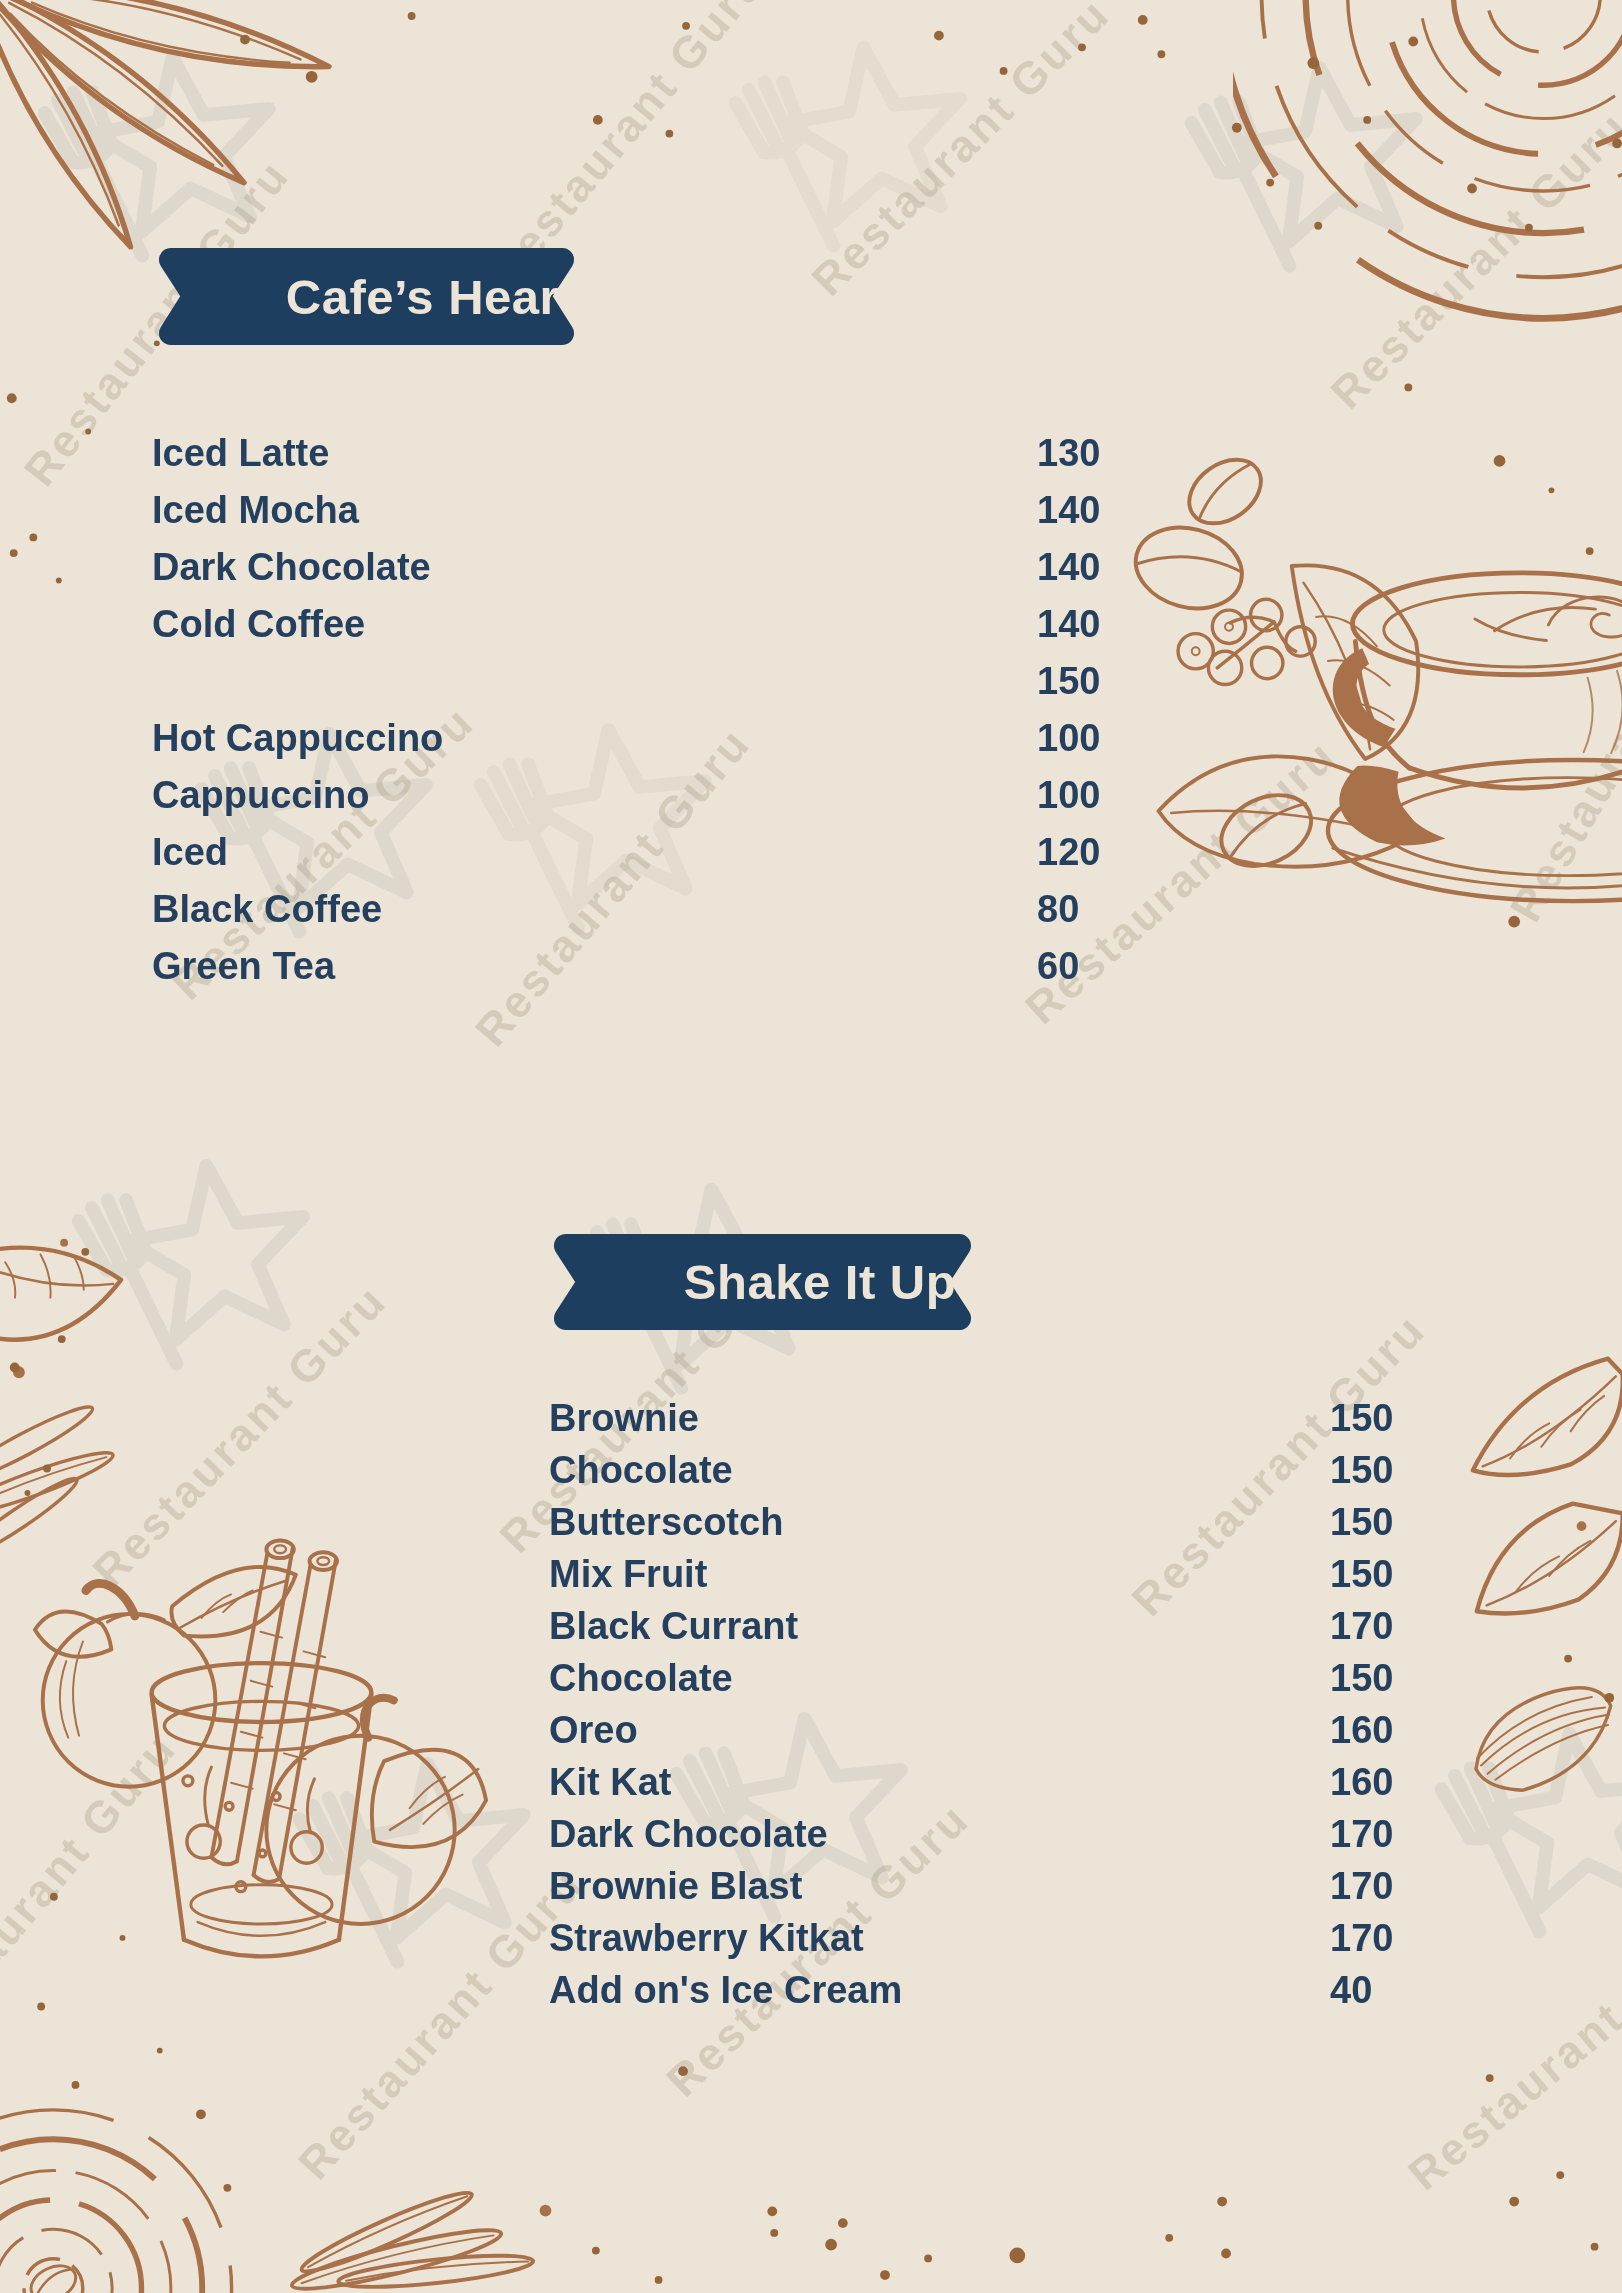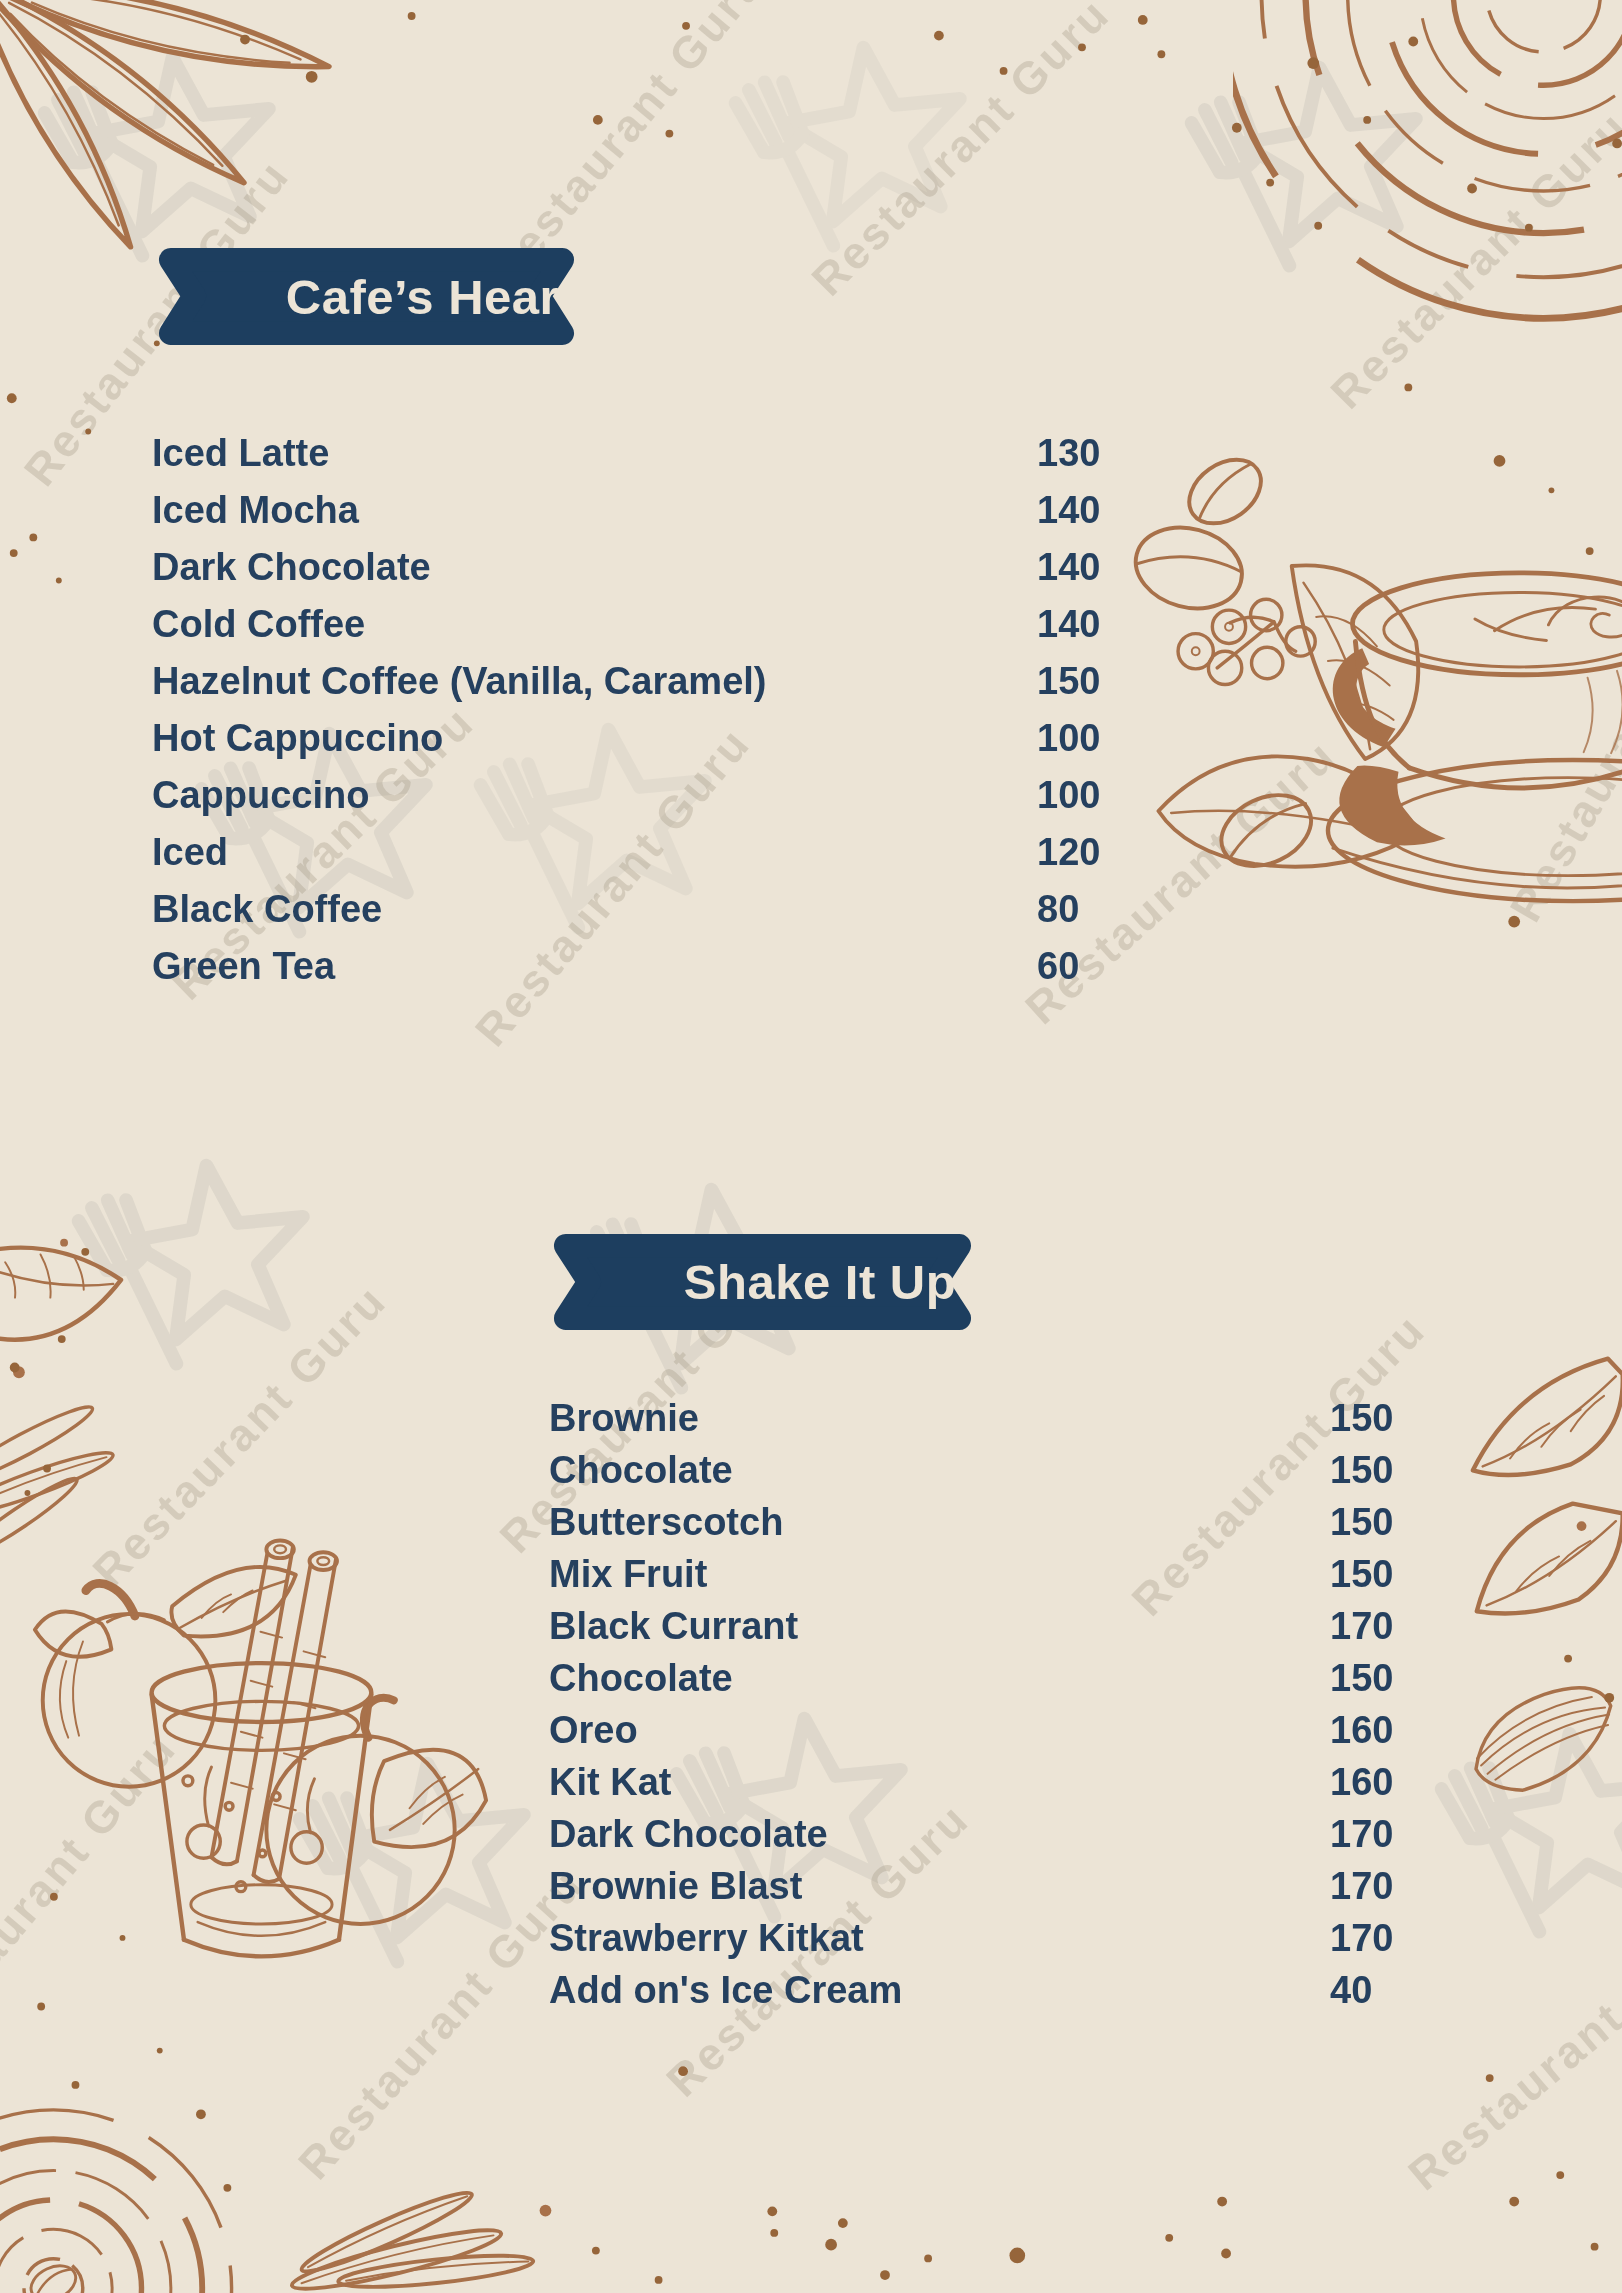--- a/index.html
+++ b/index.html
@@ -416,21 +416,20 @@
           <span class="item-name">Dark Chocolate</span>
           <span class="item-price">140</span>
         </div>
 
         <div class="row">
           <span class="item-name">Cold Coffee</span>
           <span class="item-price">140</span>
         </div>
 
         <div class="row">
-          <span class="item-name">Hazelnut Coffee (Vanilla, Caramel)</span>
           <span class="item-price">150</span>
         </div>
 
         <div class="row">
           <span class="item-name">Hot Cappuccino</span>
           <span class="item-price">100</span>
         </div>
 
         <div class="row">
           <span class="item-name">Cappuccino</span>

